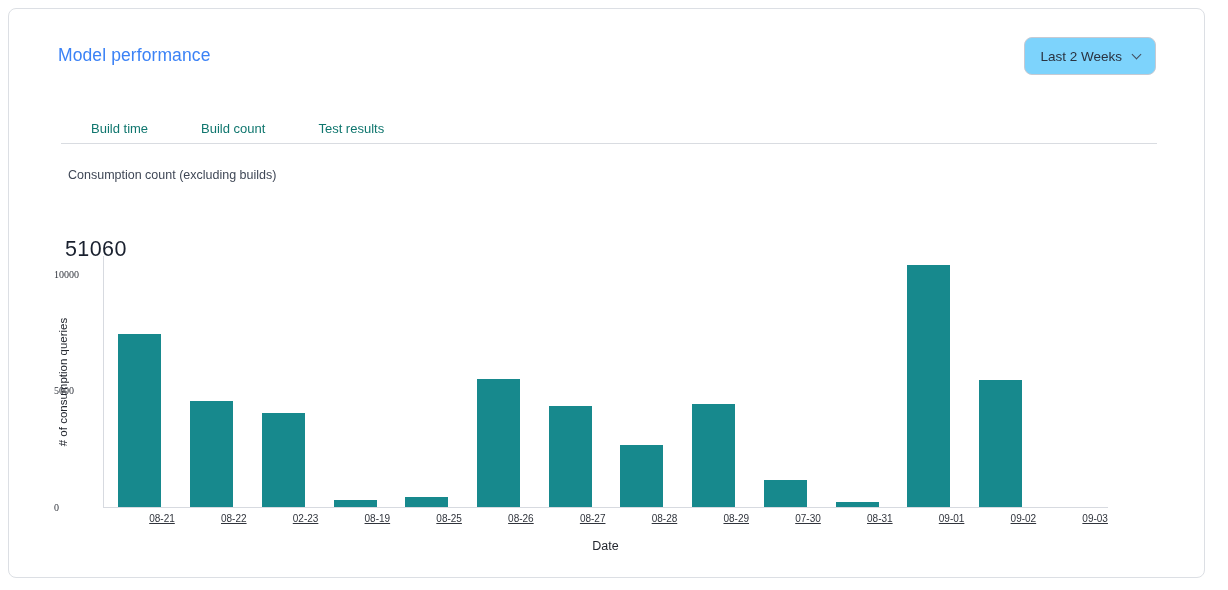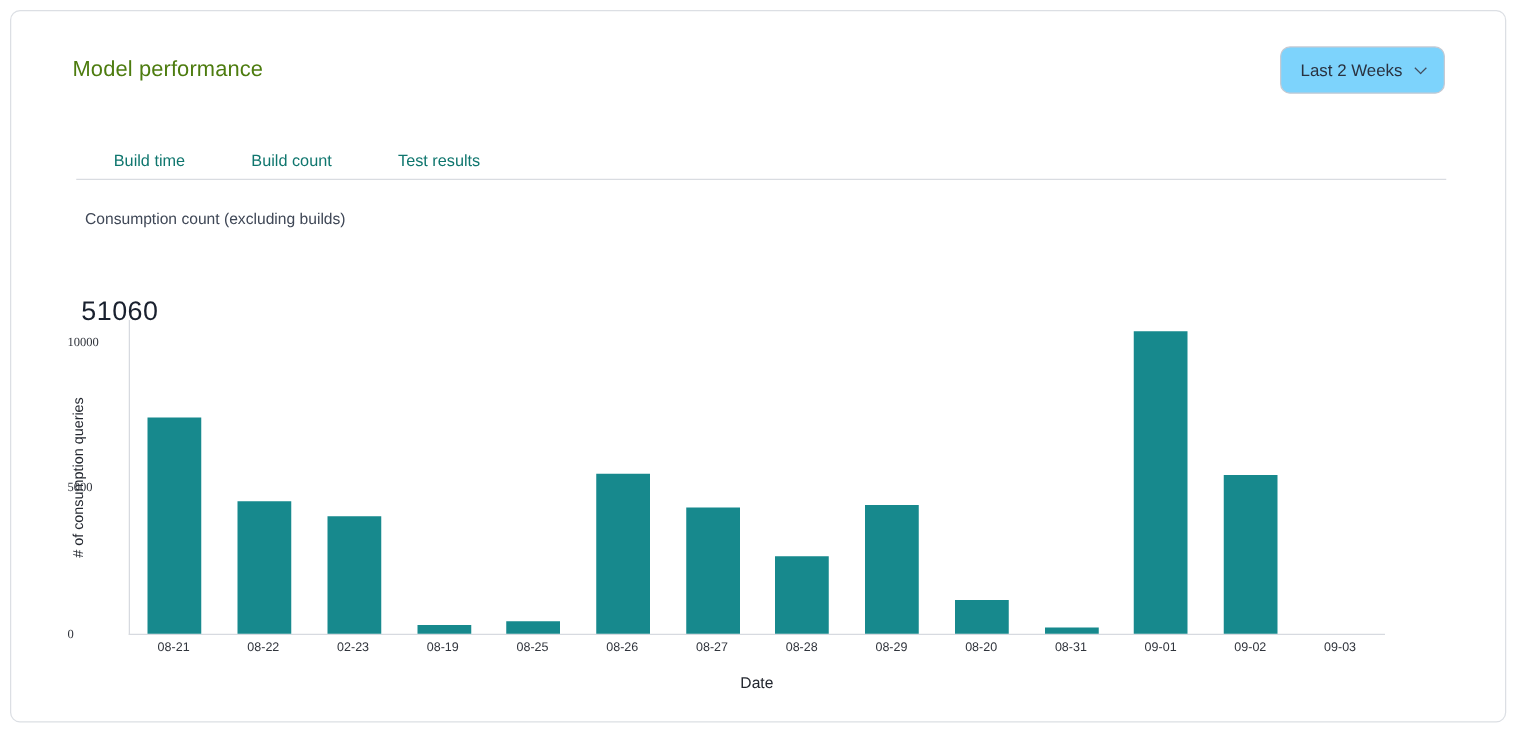--- a/index.html
+++ b/index.html
@@ -4,21 +4,21 @@
 <style>
   * { margin:0; padding:0; box-sizing:border-box; }
   html, body { width:1228px; height:590px; background:#ffffff; overflow:hidden;
                font-family:"Liberation Sans", sans-serif; position:relative; }
 
   .card { position:absolute; left:8px; top:8px; width:1197px; height:570px;
           background:#fff; border:1px solid #dcdfe4; border-radius:8px; }
 
   .card-header { position:absolute; left:49px; top:28px; right:48px;
                  display:flex; justify-content:space-between; align-items:flex-start; }
-  .title { font-size:17.5px; font-weight:400; color:#4d7c0f; padding-top:8px; letter-spacing:0.1px; }
+  .title { font-size:17.5px; font-weight:400; color:#3b82f6; padding-top:8px; letter-spacing:0.1px; }
 
   .range-btn { display:flex; align-items:center; gap:11px; height:38px; padding:0 15px;
                border:1px solid #c6cad3; border-radius:8px; background:#7dd3fc;
                font-size:13.5px; color:#2a3240; cursor:pointer;
                font-family:"Liberation Sans", sans-serif; }
   .chev { width:7px; height:7px; border-right:1.6px solid #434c5c; border-bottom:1.6px solid #434c5c;
           transform:rotate(45deg); margin-top:-4px; }
 
   .tabs { position:absolute; left:80px; top:104px; display:flex; gap:49px; align-items:center; }
   .tab { font-size:13px; color:#0f766e; padding:8px 2px; cursor:pointer; position:relative; white-space:nowrap; }
@@ -36,21 +36,21 @@
 
   .plot { position:absolute; left:94px; top:247px; width:1005px; height:252px;
           border-left:1px solid #d7dae0; border-bottom:1px solid #d7dae0; }
   .bars { display:flex; height:100%; align-items:flex-end; }
   .slot { flex:1; display:flex; justify-content:center; }
   .bar { width:43px; }
   .ytick { position:absolute; left:-50px; width:42px; text-align:left;
            font-size:10px; line-height:11px; color:#30343c;font-family:Liberation Serif, serif; }
 
   .xticks { position:absolute; left:94px; top:504px; width:1005px; display:flex; }
-  .xtick { flex:1; text-align:center; font-size:10px; color:#30343c; }
+  .xtick { flex:1; text-align:right; font-size:10px; color:#30343c;text-decoration:underline; }
   .xlabel { position:absolute; left:94px; width:1005px; top:530px; text-align:center;
             font-size:12.5px; color:#23272f; }
 </style>
 </head>
 <body>
 
 <div class="card">
 
   <div class="card-header">
     <div class="title">Model performance</div>
@@ -126,21 +126,21 @@
   <div class="xticks">
       <div class="xtick">08-21</div>
       <div class="xtick">08-22</div>
       <div class="xtick">02-23</div>
       <div class="xtick">08-19</div>
       <div class="xtick">08-25</div>
       <div class="xtick">08-26</div>
       <div class="xtick">08-27</div>
       <div class="xtick">08-28</div>
       <div class="xtick">08-29</div>
-      <div class="xtick">08-20</div>
+      <div class="xtick">07-30</div>
       <div class="xtick">08-31</div>
       <div class="xtick">09-01</div>
       <div class="xtick">09-02</div>
       <div class="xtick">09-03</div>
     </div>
   <div class="xlabel">Date</div>
 
 </div>
 
 </body></html>

